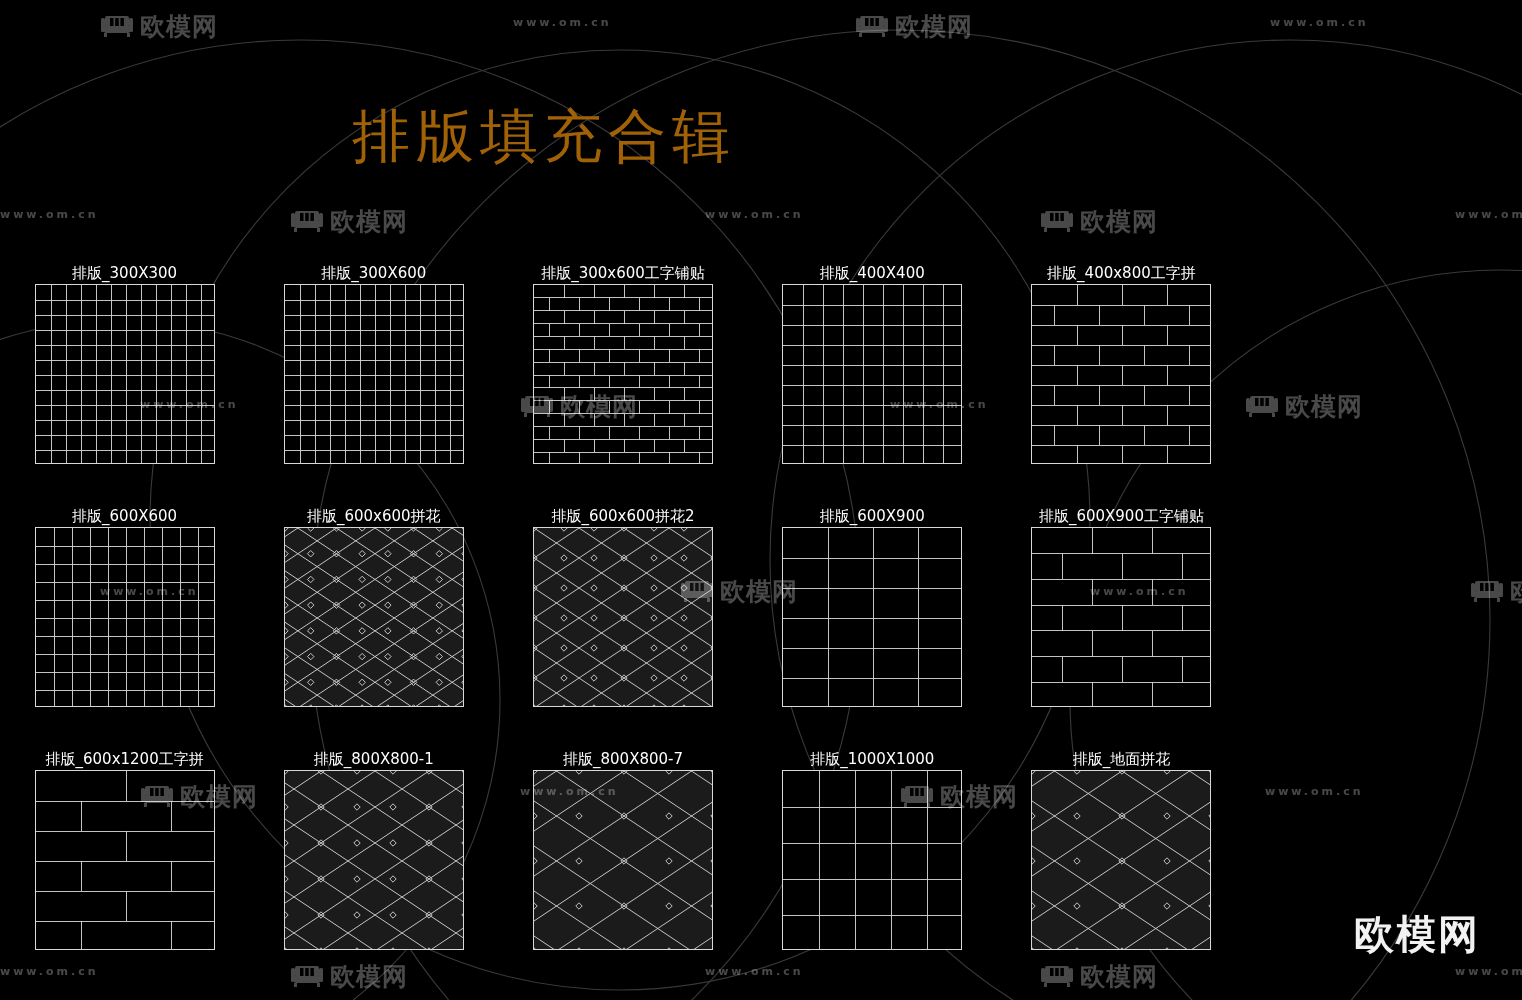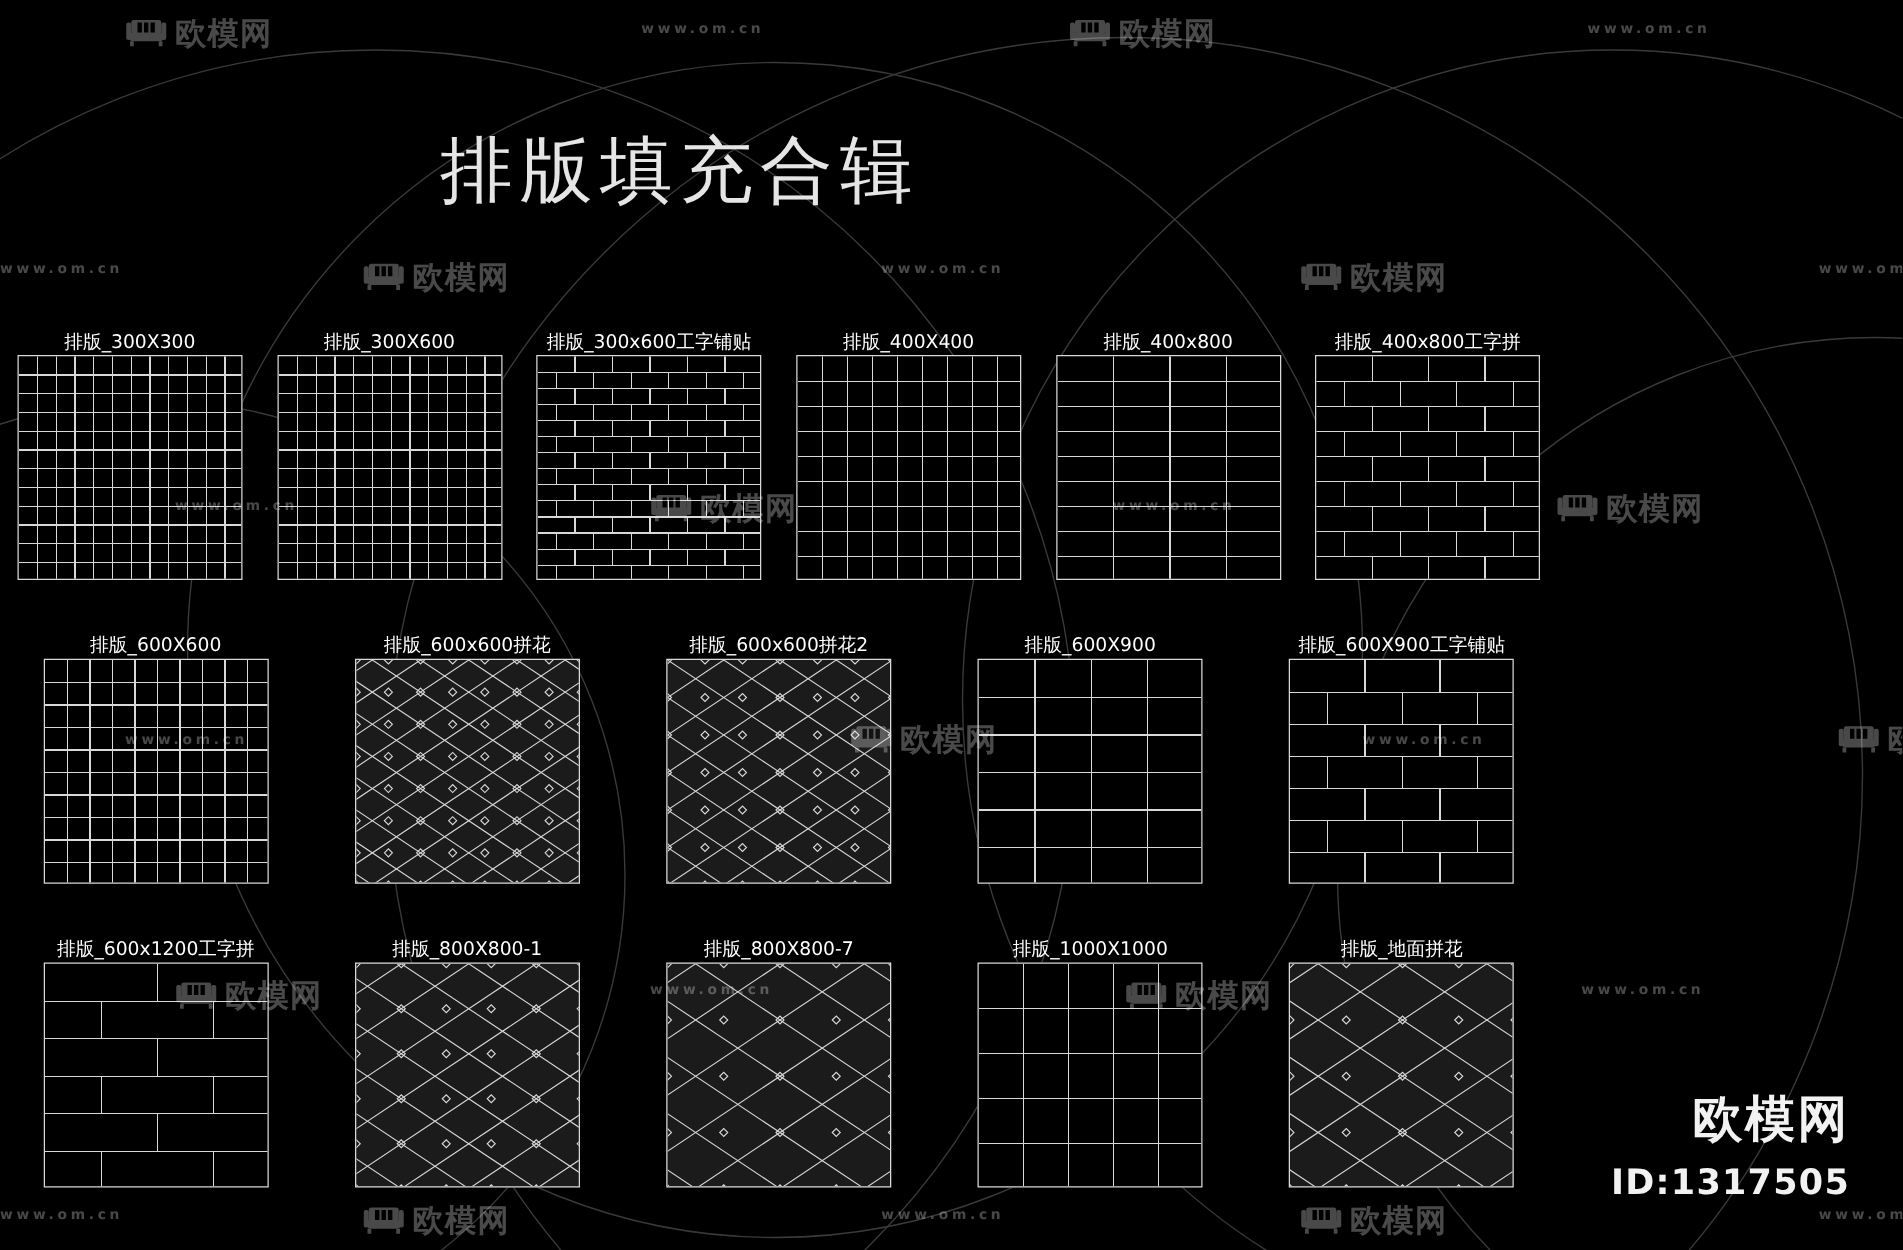--- a/index.html
+++ b/index.html
@@ -17,21 +17,21 @@
     overflow: hidden;
   }
 
   
   .arcs { position: absolute; inset: 0; pointer-events: none; }
 
   
   #title {
     position: absolute;
     left: 352px; top: 98px;
-    color: #e5e5e5;
+    color: #a16207;
     font-family: "DejaVu Sans", sans-serif;
     font-size: 58px;
     letter-spacing: 6px;
     font-weight: 500;
     white-space: nowrap;
   }
 
   
   #grid {
     position: absolute;
@@ -295,40 +295,20 @@
             <svg width="180" height="180" viewBox="0 0 180 180">
               <g stroke="#d8d8d8" stroke-width="0.9" fill="none" shape-rendering="crispEdges">
                 <line x1="20.00" y1="0" x2="20.00" y2="180"></line>
                 <line x1="40.00" y1="0" x2="40.00" y2="180"></line>
                 <line x1="60.00" y1="0" x2="60.00" y2="180"></line>
                 <line x1="80.00" y1="0" x2="80.00" y2="180"></line>
                 <line x1="100.00" y1="0" x2="100.00" y2="180"></line>
                 <line x1="120.00" y1="0" x2="120.00" y2="180"></line>
                 <line x1="140.00" y1="0" x2="140.00" y2="180"></line>
                 <line x1="160.00" y1="0" x2="160.00" y2="180"></line>
-                <line x1="0" y1="20.00" x2="180" y2="20.00"></line>
-                <line x1="0" y1="40.00" x2="180" y2="40.00"></line>
-                <line x1="0" y1="60.00" x2="180" y2="60.00"></line>
-                <line x1="0" y1="80.00" x2="180" y2="80.00"></line>
-                <line x1="0" y1="100.00" x2="180" y2="100.00"></line>
-                <line x1="0" y1="120.00" x2="180" y2="120.00"></line>
-                <line x1="0" y1="140.00" x2="180" y2="140.00"></line>
-                <line x1="0" y1="160.00" x2="180" y2="160.00"></line>
-              </g>
-            </svg>
-          </div>
-        </div>
-        <div class="cell">
-          <div class="cap">排版_400x800</div>
-          <div class="sw">
-            <svg width="180" height="180" viewBox="0 0 180 180">
-              <g stroke="#d8d8d8" stroke-width="0.9" fill="none" shape-rendering="crispEdges">
-                <line x1="45.00" y1="0" x2="45.00" y2="180"></line>
-                <line x1="90.00" y1="0" x2="90.00" y2="180"></line>
-                <line x1="135.00" y1="0" x2="135.00" y2="180"></line>
                 <line x1="0" y1="20.00" x2="180" y2="20.00"></line>
                 <line x1="0" y1="40.00" x2="180" y2="40.00"></line>
                 <line x1="0" y1="60.00" x2="180" y2="60.00"></line>
                 <line x1="0" y1="80.00" x2="180" y2="80.00"></line>
                 <line x1="0" y1="100.00" x2="180" y2="100.00"></line>
                 <line x1="0" y1="120.00" x2="180" y2="120.00"></line>
                 <line x1="0" y1="140.00" x2="180" y2="140.00"></line>
                 <line x1="0" y1="160.00" x2="180" y2="160.00"></line>
               </g>
             </svg>
@@ -935,21 +915,20 @@
                 <path d="M176.8 180 L180 176.8 L183.2 180 L180 183.2 Z" clip-path="url(#cl17)"></path>
               </g>
             </svg>
           </div>
         </div>
       </div>
     </div>
 
   <div class="wm-big">
     <div class="b1">欧模网</div>
-    <div class="b2">ID:1317505</div>
   </div>
 
 <div class="wm" style="left: 100px; top: 10px;">
       <span class="logo">
         <svg class="sofa" viewBox="0 0 34 26" fill="#f2f2f2">
           <rect x="1" y="4" width="4" height="14" rx="1.6"></rect>
           <rect x="29" y="4" width="4" height="14" rx="1.6"></rect>
           <rect x="5" y="2" width="24" height="11" rx="2"></rect>
           <rect x="4" y="12" width="26" height="7" rx="2"></rect>
           <rect x="4" y="19" width="3" height="4"></rect>

